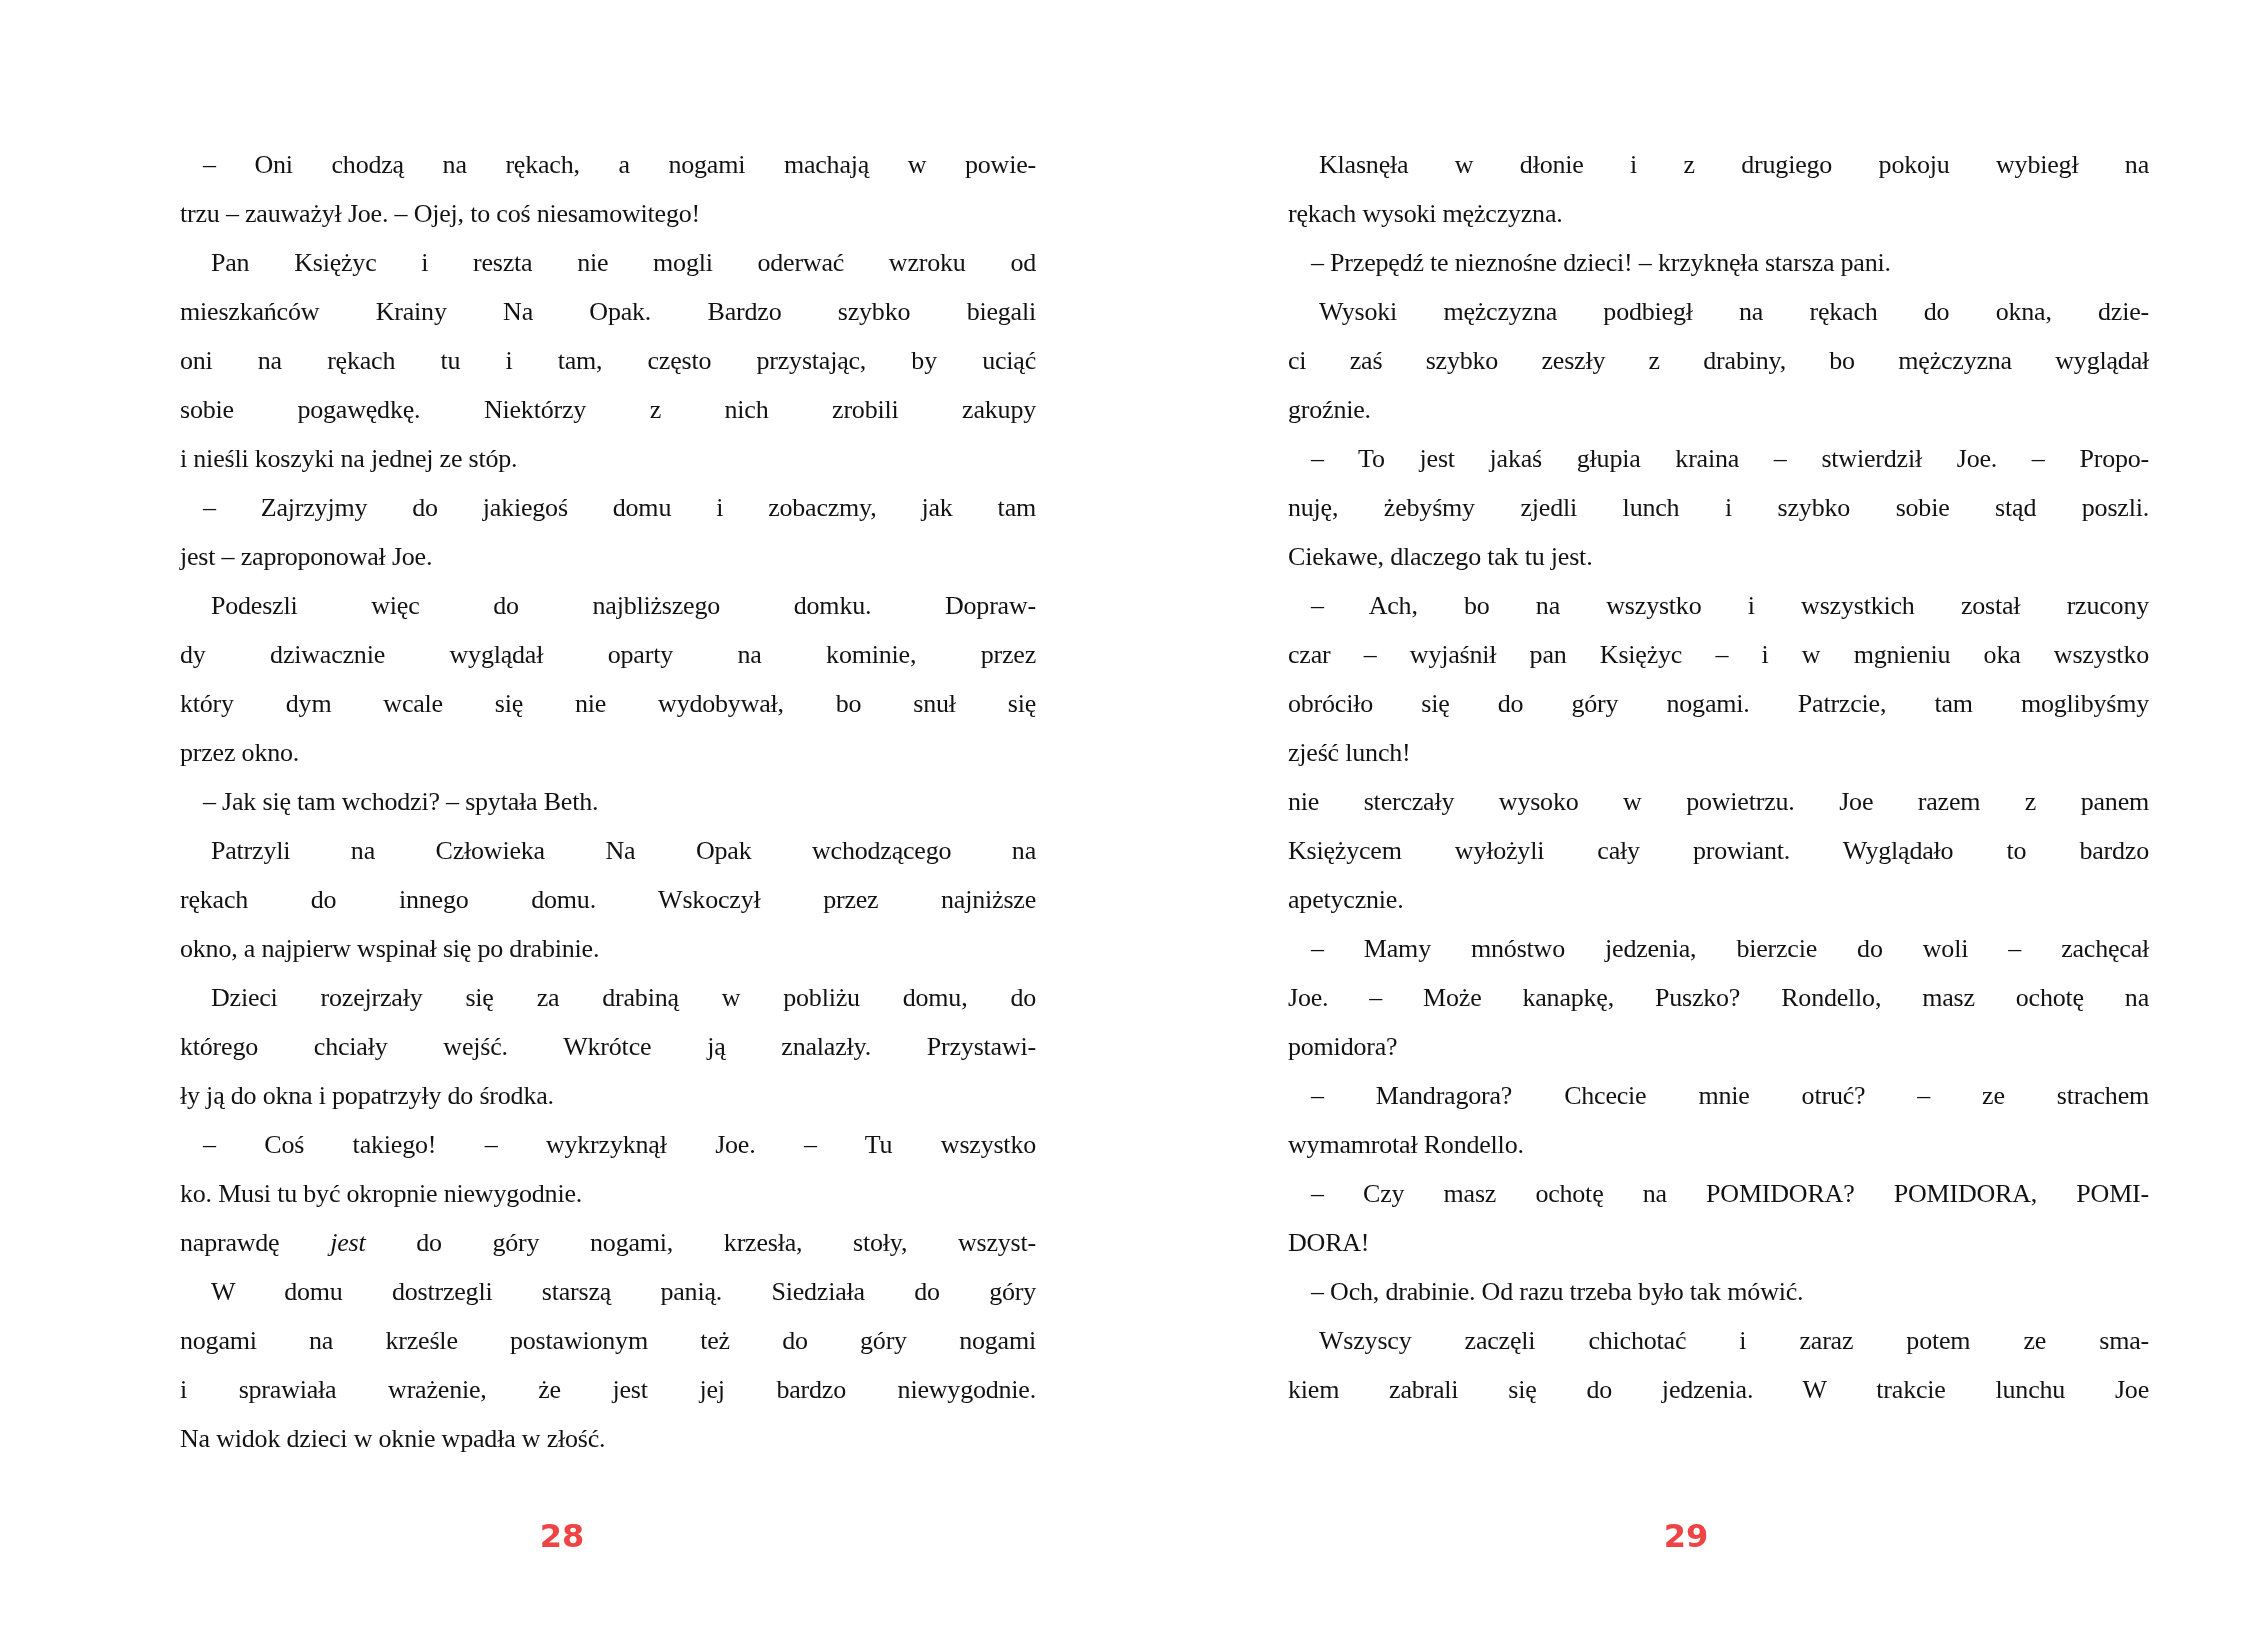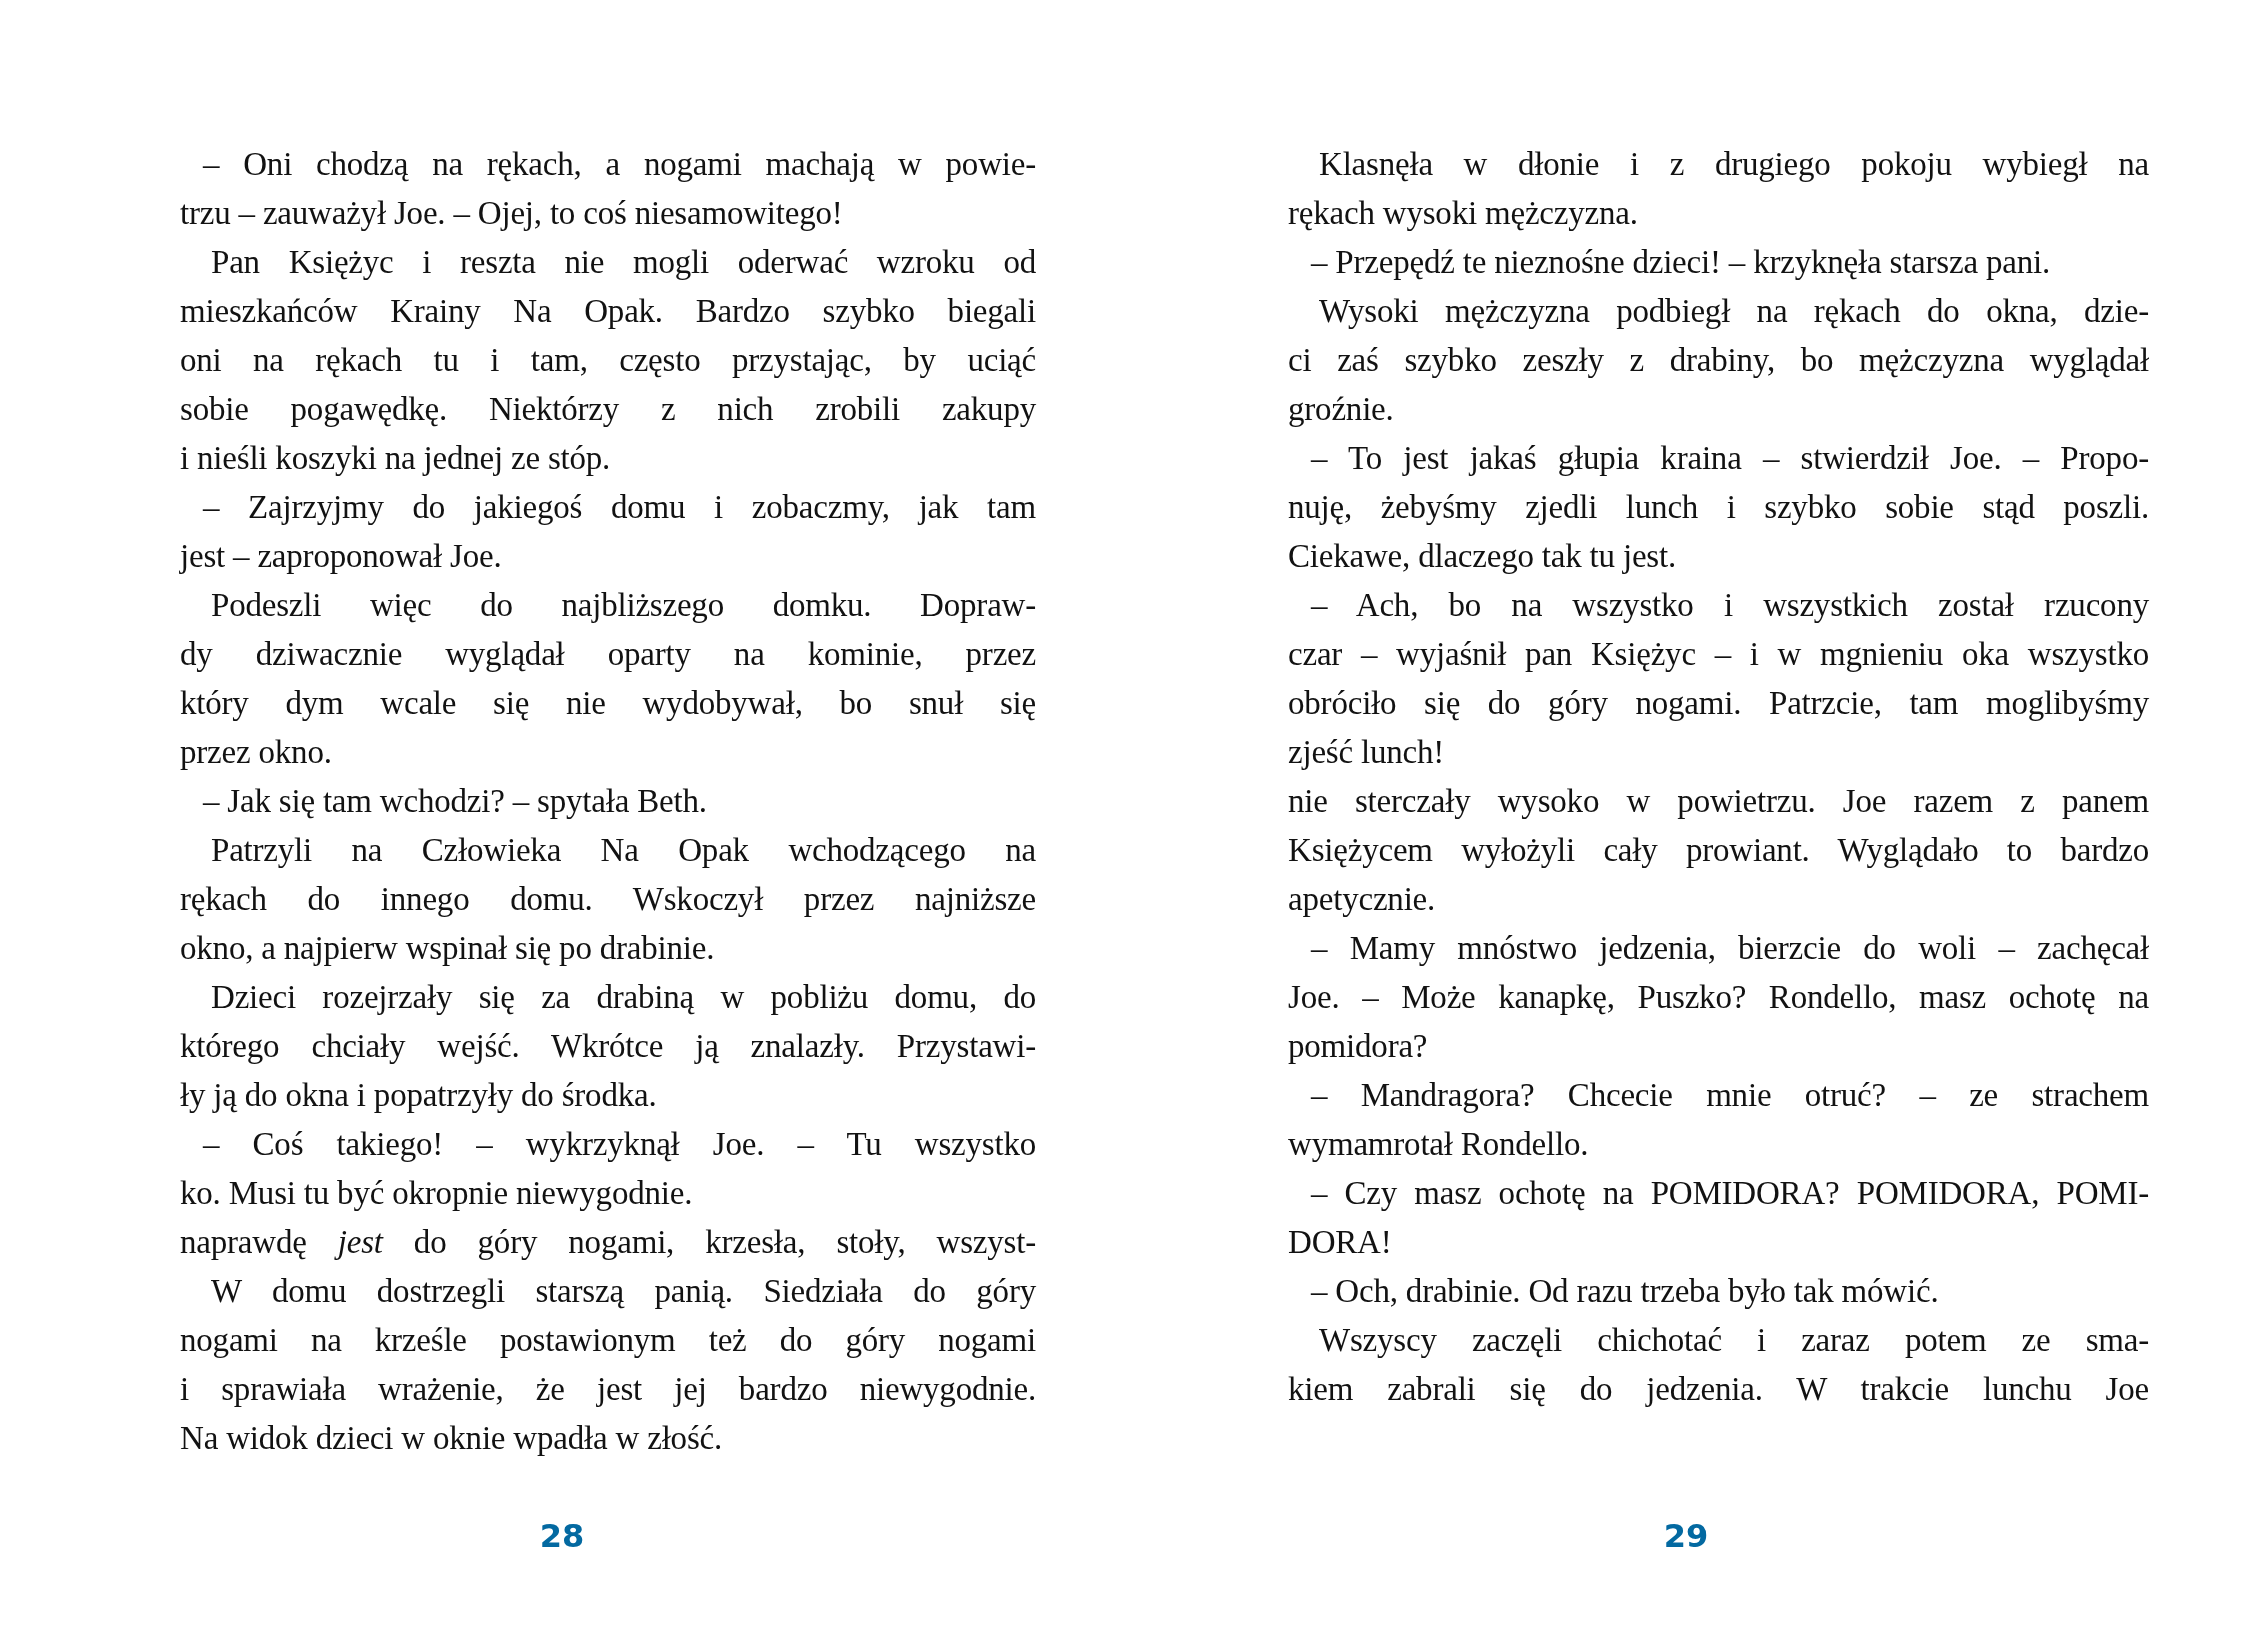--- a/index.html
+++ b/index.html
@@ -15,21 +15,21 @@
     font-family: "Liberation Serif", "DejaVu Serif", serif;
     color: #121212;
   }
   .page-column {
     position: absolute;
     top: 140px;
   }
   #col-left  { left: 180px;  width: 856px; }
   #col-right { left: 1288px; width: 861px; }
   .line {
-    font-size: 33px;
+    font-size: 26px;
     line-height: 49px;
     height: 49px;
     text-align: justify;
     text-align-last: justify;
     white-space: normal;
     letter-spacing: -0.2px;
   }
   .line.para-end {
     text-align: center;
     text-align-last: left;
@@ -39,21 +39,21 @@
   .line i { font-style: italic; }
   .pagenum {
     position: absolute;
     top: 1518px;
     width: 98px;
     text-align: center;
     font-family: "DejaVu Sans", "Liberation Sans", sans-serif;
     font-weight: 700;
     font-size: 32px;
     line-height: 36px;
-    color: #0369a1;
+    color: #ef4444;
   }
   #pn-left  { left: 513px; }
   #pn-right { left: 1637px; }
 </style>
 </head>
 <body>
 
 <div id="col-left" class="page-column">
     <div class="line indent-dialogue">– Oni chodzą na rękach, a nogami machają w powie-</div>
     <div class="line para-end">trzu – zauważył Joe. – Ojej, to coś niesamowitego!</div>

